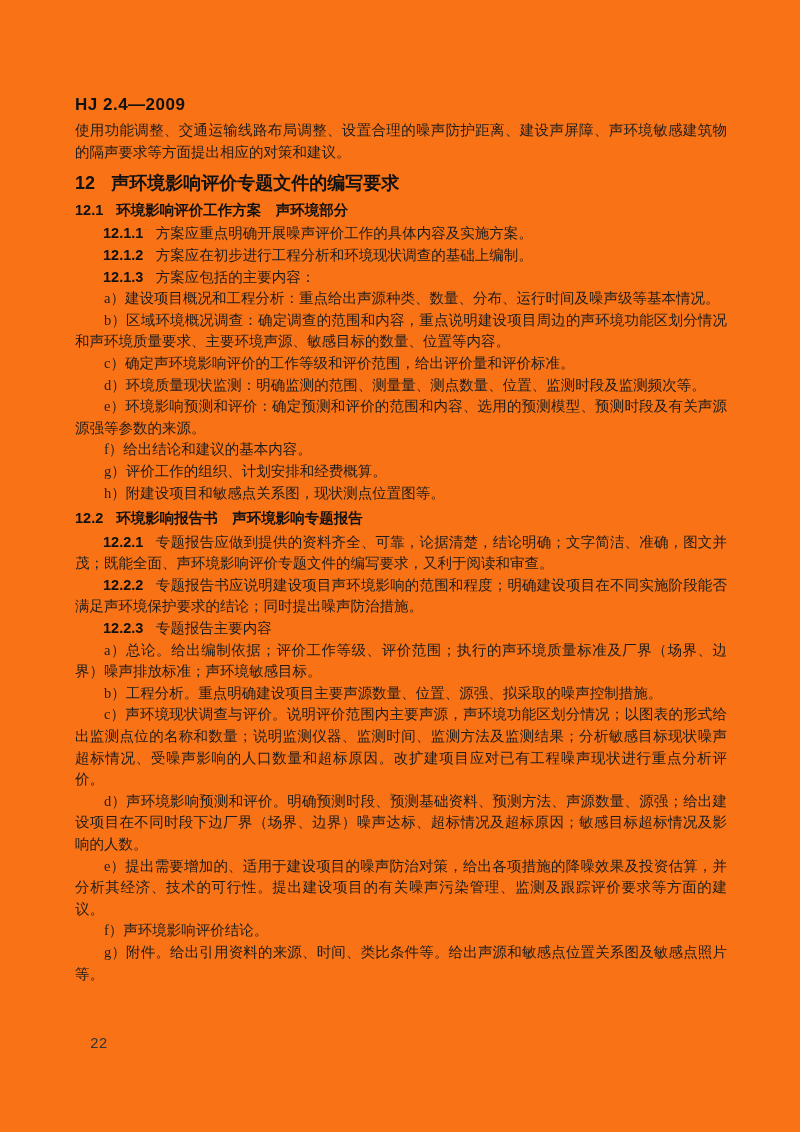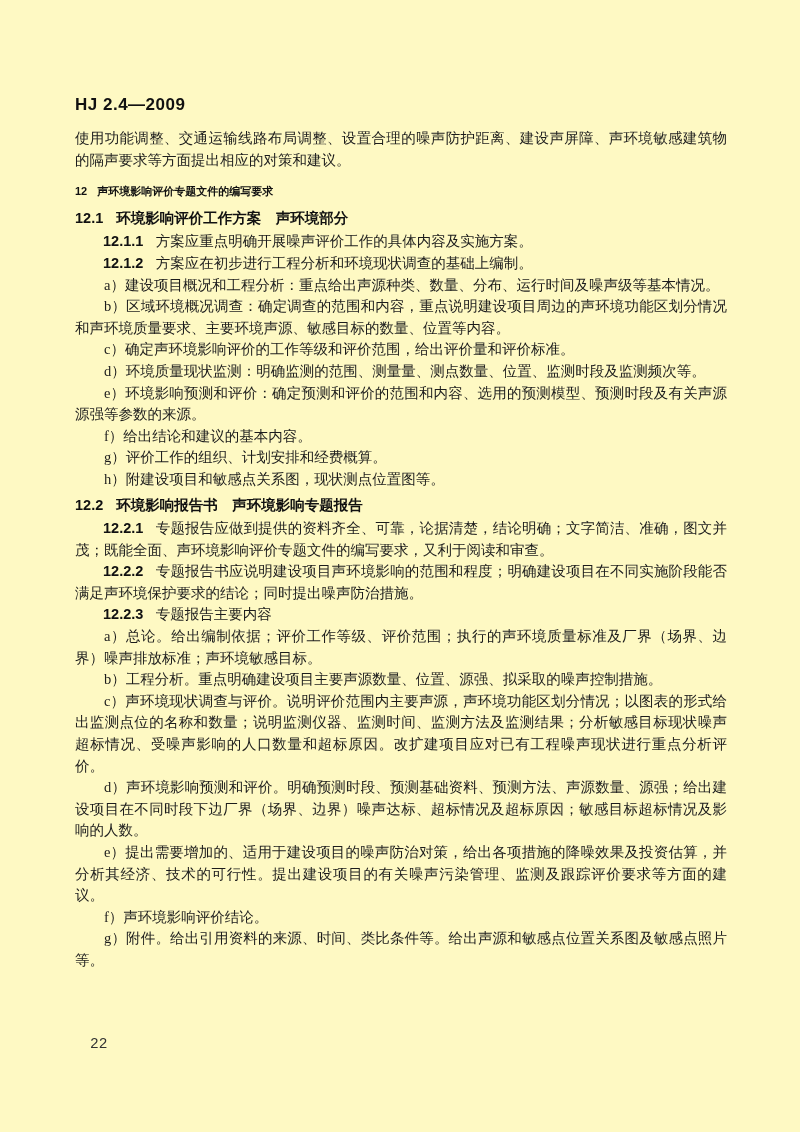--- a/index.html
+++ b/index.html
@@ -2,35 +2,35 @@
 <html><head>
 <meta charset="utf-8">
 <style>
   html,body{margin:0;padding:0;}
   body{
     width:800px;height:1132px;background:#ffffff;
     font-family:"Liberation Serif","DejaVu Serif",serif;
     color:#1c1c1c;
     -webkit-font-smoothing:antialiased;
   }
-  .page{position:relative;width:800px;height:1132px;background:#fef9c3;overflow:hidden;}
+  .page{position:relative;width:800px;height:1132px;background:#f97316;overflow:hidden;}
   .doc-header{
     position:absolute;left:75px;top:95px;
     font-family:"Liberation Sans","DejaVu Sans",sans-serif;
     font-weight:bold;font-size:17px;letter-spacing:0.5px;color:#111;
   }
   .doc-body{
-    position:absolute;left:75px;top:128px;width:652px;
+    position:absolute;left:75px;top:120px;width:652px;
     font-size:14.5px;line-height:21.6px;text-align:justify;
   }
   .doc-body p{margin:0;padding:0;}
   .cont{text-indent:0;}
   .item{text-indent:2em;}
   .h1{
-    font-weight:bold;font-size:11px;
+    font-weight:bold;font-size:18px;
     font-family:"Liberation Sans","DejaVu Sans",sans-serif;
     margin:10px 0 5px 0;text-align:left;color:#111;
   }
   .h2{
     font-weight:bold;font-size:14.5px;
     font-family:"Liberation Sans","DejaVu Sans",sans-serif;
     margin:4px 0 2px 0;text-align:left;color:#111;
   }
   .h1 .num,.h2 .num{margin-right:0.9em;}
   .clause .num{
@@ -48,20 +48,21 @@
 <body>
 
 <div class="page">
   <div class="doc-header">HJ 2.4—2009</div>
   <div class="doc-body">
       <p class="cont">使用功能调整、交通运输线路布局调整、设置合理的噪声防护距离、建设声屏障、声环境敏感建筑物的隔声要求等方面提出相应的对策和建议。</p>
       <div class="h1"><span class="num">12</span><span>声环境影响评价专题文件的编写要求</span></div>
       <div class="h2"><span class="num">12.1</span><span>环境影响评价工作方案　声环境部分</span></div>
       <p class="clause"><span class="num">12.1.1</span><span>方案应重点明确开展噪声评价工作的具体内容及实施方案。</span></p>
       <p class="clause"><span class="num">12.1.2</span><span>方案应在初步进行工程分析和环境现状调查的基础上编制。</span></p>
+      <p class="clause"><span class="num">12.1.3</span><span>方案应包括的主要内容：</span></p>
       <p class="item">a）建设项目概况和工程分析：重点给出声源种类、数量、分布、运行时间及噪声级等基本情况。</p>
       <p class="item">b）区域环境概况调查：确定调查的范围和内容，重点说明建设项目周边的声环境功能区划分情况和声环境质量要求、主要环境声源、敏感目标的数量、位置等内容。</p>
       <p class="item">c）确定声环境影响评价的工作等级和评价范围，给出评价量和评价标准。</p>
       <p class="item">d）环境质量现状监测：明确监测的范围、测量量、测点数量、位置、监测时段及监测频次等。</p>
       <p class="item">e）环境影响预测和评价：确定预测和评价的范围和内容、选用的预测模型、预测时段及有关声源源强等参数的来源。</p>
       <p class="item">f）给出结论和建议的基本内容。</p>
       <p class="item">g）评价工作的组织、计划安排和经费概算。</p>
       <p class="item">h）附建设项目和敏感点关系图，现状测点位置图等。</p>
       <div class="h2"><span class="num">12.2</span><span>环境影响报告书　声环境影响专题报告</span></div>
       <p class="clause"><span class="num">12.2.1</span><span>专题报告应做到提供的资料齐全、可靠，论据清楚，结论明确；文字简洁、准确，图文并茂；既能全面、声环境影响评价专题文件的编写要求，又利于阅读和审查。</span></p>

